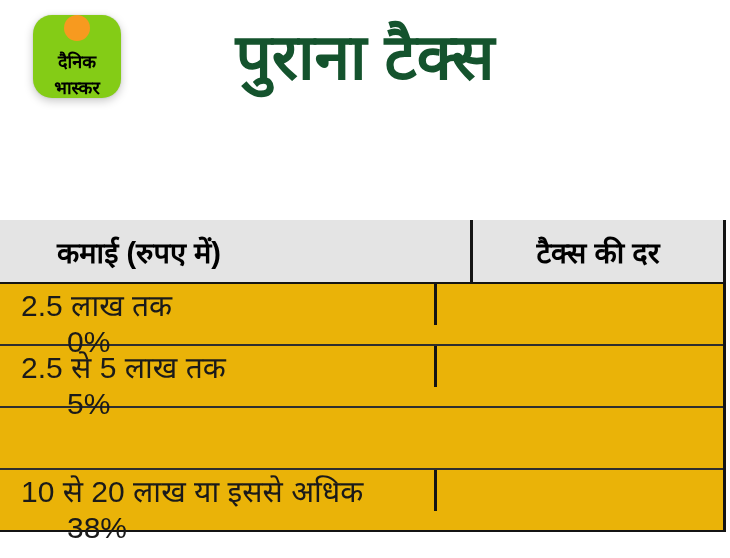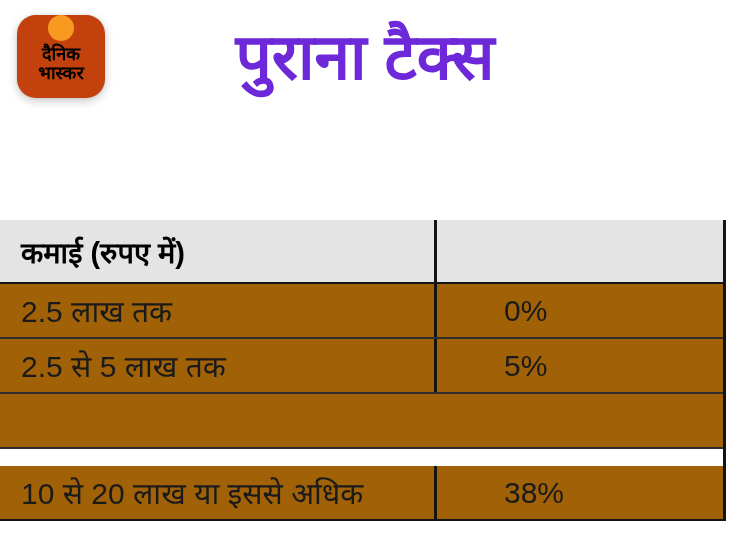--- a/index.html
+++ b/index.html
@@ -13,31 +13,31 @@
     height: 558px;
     background: #ffffff;
     overflow: hidden;
     font-family: "Liberation Sans", sans-serif;
     color: #000;
   }
 
   
   .logo {
     position: absolute;
-    left: 17px;
+    left: 33px;
     top: 15px;
     width: 88px;
     height: 83px;
-    background: #c2410c;
+    background: #84cc16;
     border-radius: 19px;
     box-shadow: 0 3px 10px rgba(0,0,0,0.22), 0 0 2px rgba(0,0,0,0.12);
     display: flex;
     flex-direction: column;
     align-items: center;
-    justify-content: flex-start;
+    justify-content: space-between;
   }
   .logo-dot {
     width: 26px;
     height: 26px;
     border-radius: 50%;
     background: #F79A1F;
     margin-bottom: 4px;
   }
   .logo-text {
     font-weight: 700;
@@ -49,49 +49,50 @@
   }
 
   
   .title {
     margin: 0;
     padding-top: 14px;
     text-align: center;
     font-size: 64px;
     font-weight: 800;
     line-height: 1.36;
-    color: #6d28d9;
+    color: #14532d;
   }
 
   
   .table {
     position: absolute;
     top: 220px;
     left: 0;
     width: 726px;
     border-right: 3px solid #141414;
     box-sizing: border-box;
   }
   .thead {
     display: flex;
     height: 64px;
     background: #E4E4E4;
     border-bottom: 2px solid #141414;
     box-sizing: border-box;
+    padding-left: 36px;
   }
   .trow {
     display: flex;
-    height: 55px;
-    background: #a16207;
+    height: 62px;
+    background: #eab308;
     border-bottom: 2px solid #2e2e2e;
     box-sizing: border-box;
+    flex-direction: column;
   }
   .trow:last-child {
     border-bottom: 2px solid #141414;
-    margin-top: 17px;
   }
   .cell {
     display: flex;
     align-items: center;
     box-sizing: border-box;
     font-size: 30px;
     font-weight: 400;
     color: #1A1A1A;
     white-space: nowrap;
   }
@@ -124,20 +125,21 @@
     <div class="logo-text">दैनिक</div>
     <div class="logo-text">भास्कर</div>
   </div>
 
   <h1 class="title"><span>पुराना टैक्स</span><br></h1>
 
   <div class="table">
 
     <div class="thead">
       <div class="cell cell-income">कमाई (रुपए में)</div>
+      <div class="cell cell-rate">टैक्स की दर</div>
     </div>
 
     <div class="trow">
       <div class="cell cell-income">2.5 लाख तक</div>
       <div class="cell cell-rate">0%</div>
     </div>
 
     <div class="trow">
       <div class="cell cell-income">2.5 से 5 लाख तक</div>
       <div class="cell cell-rate">5%</div>

